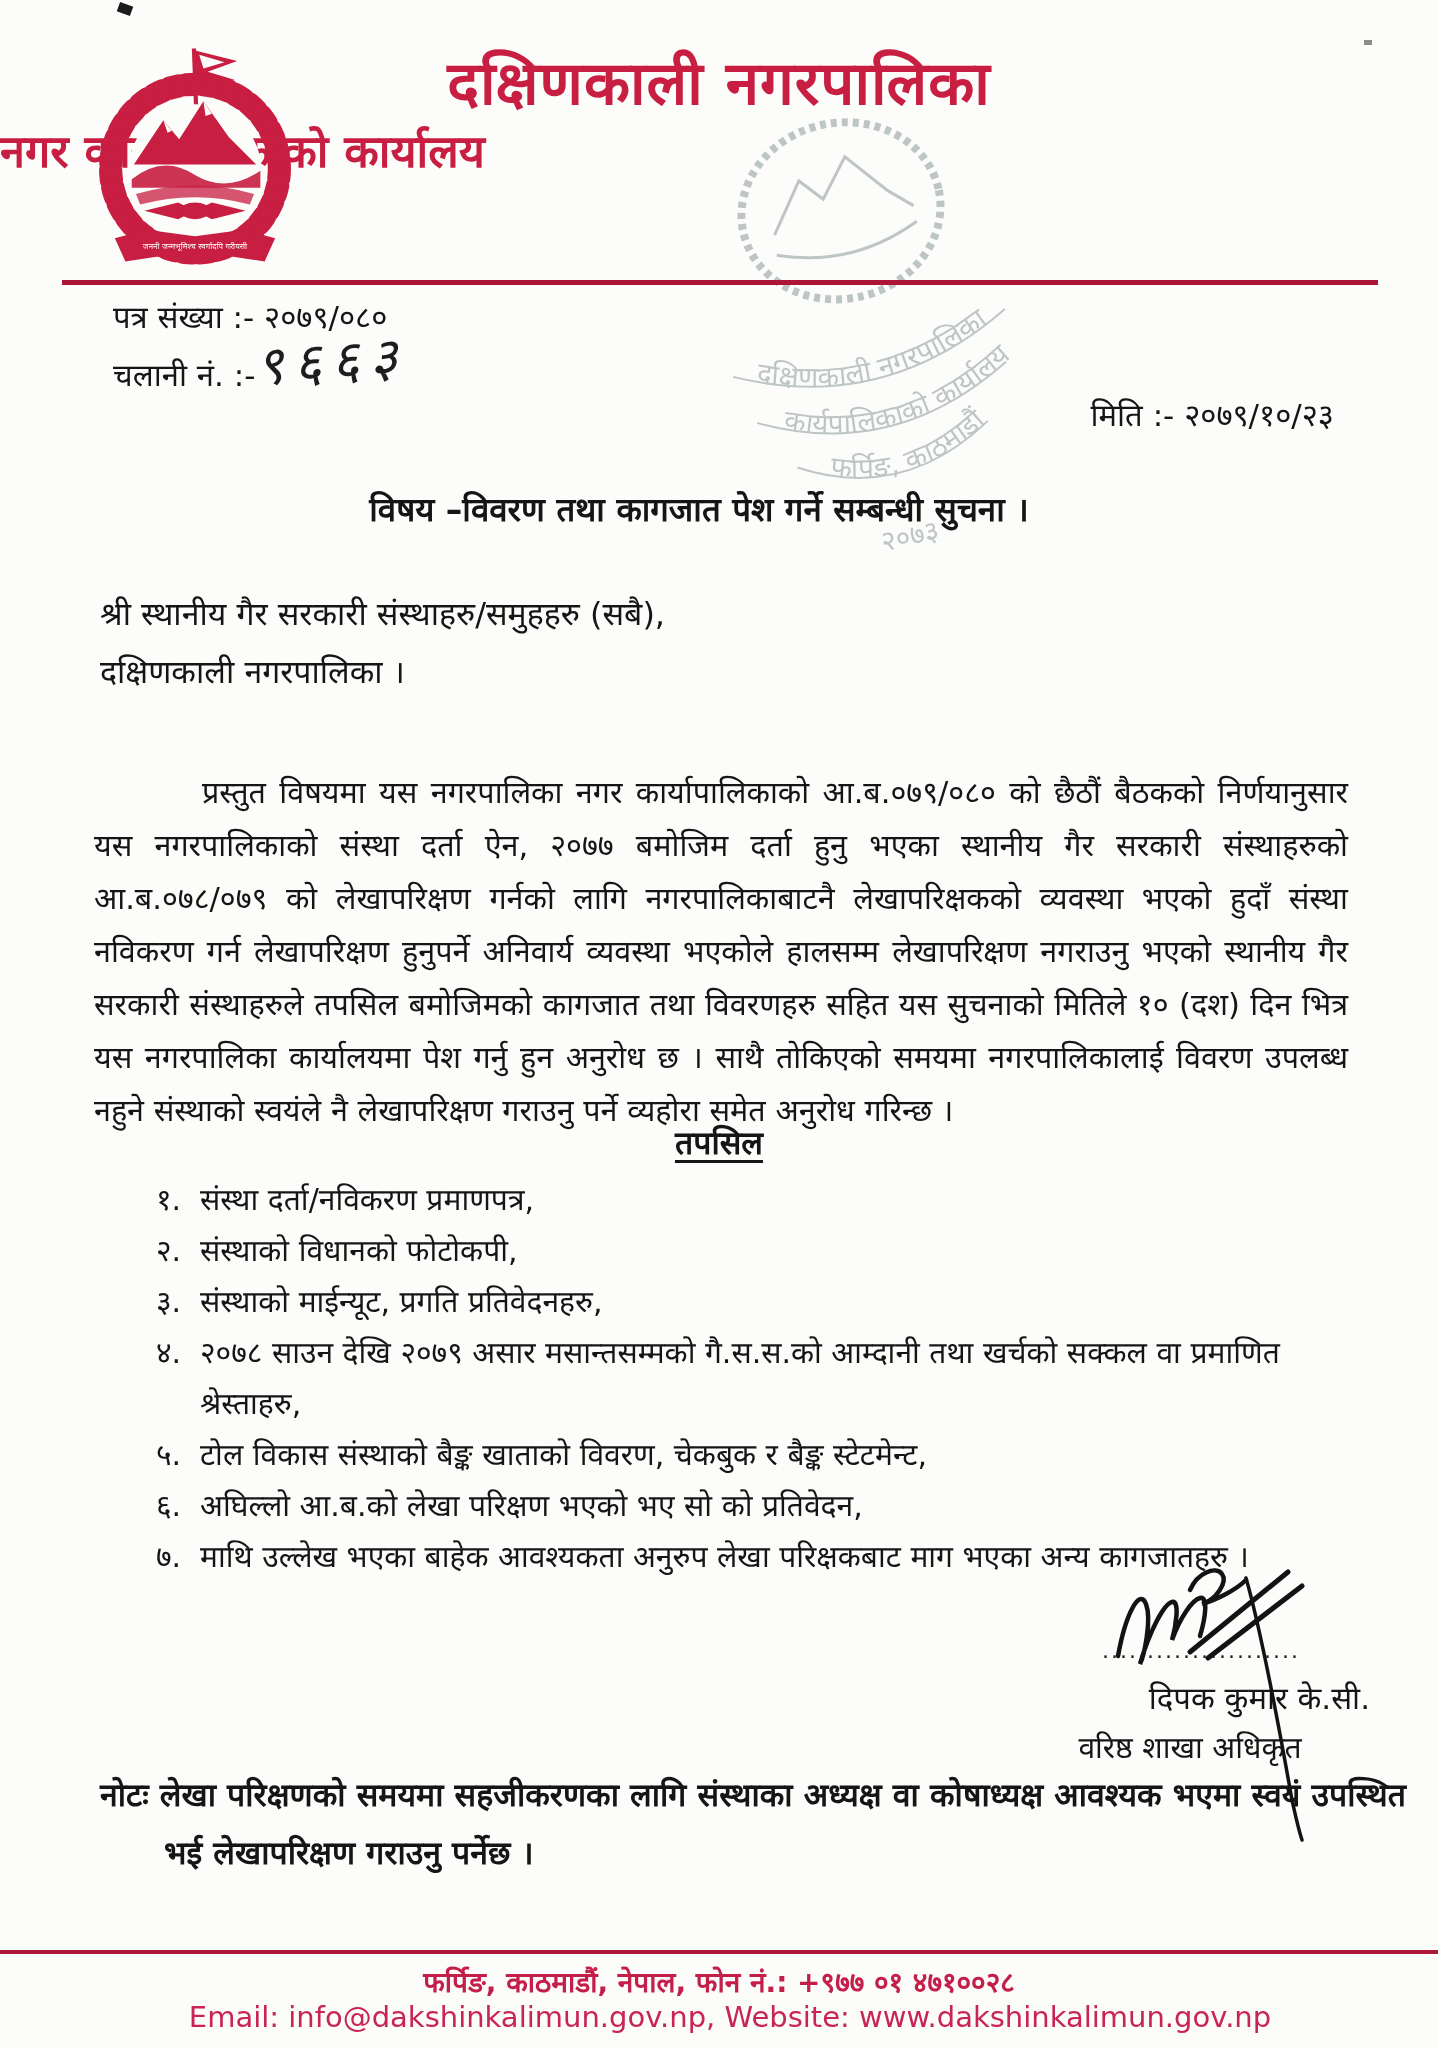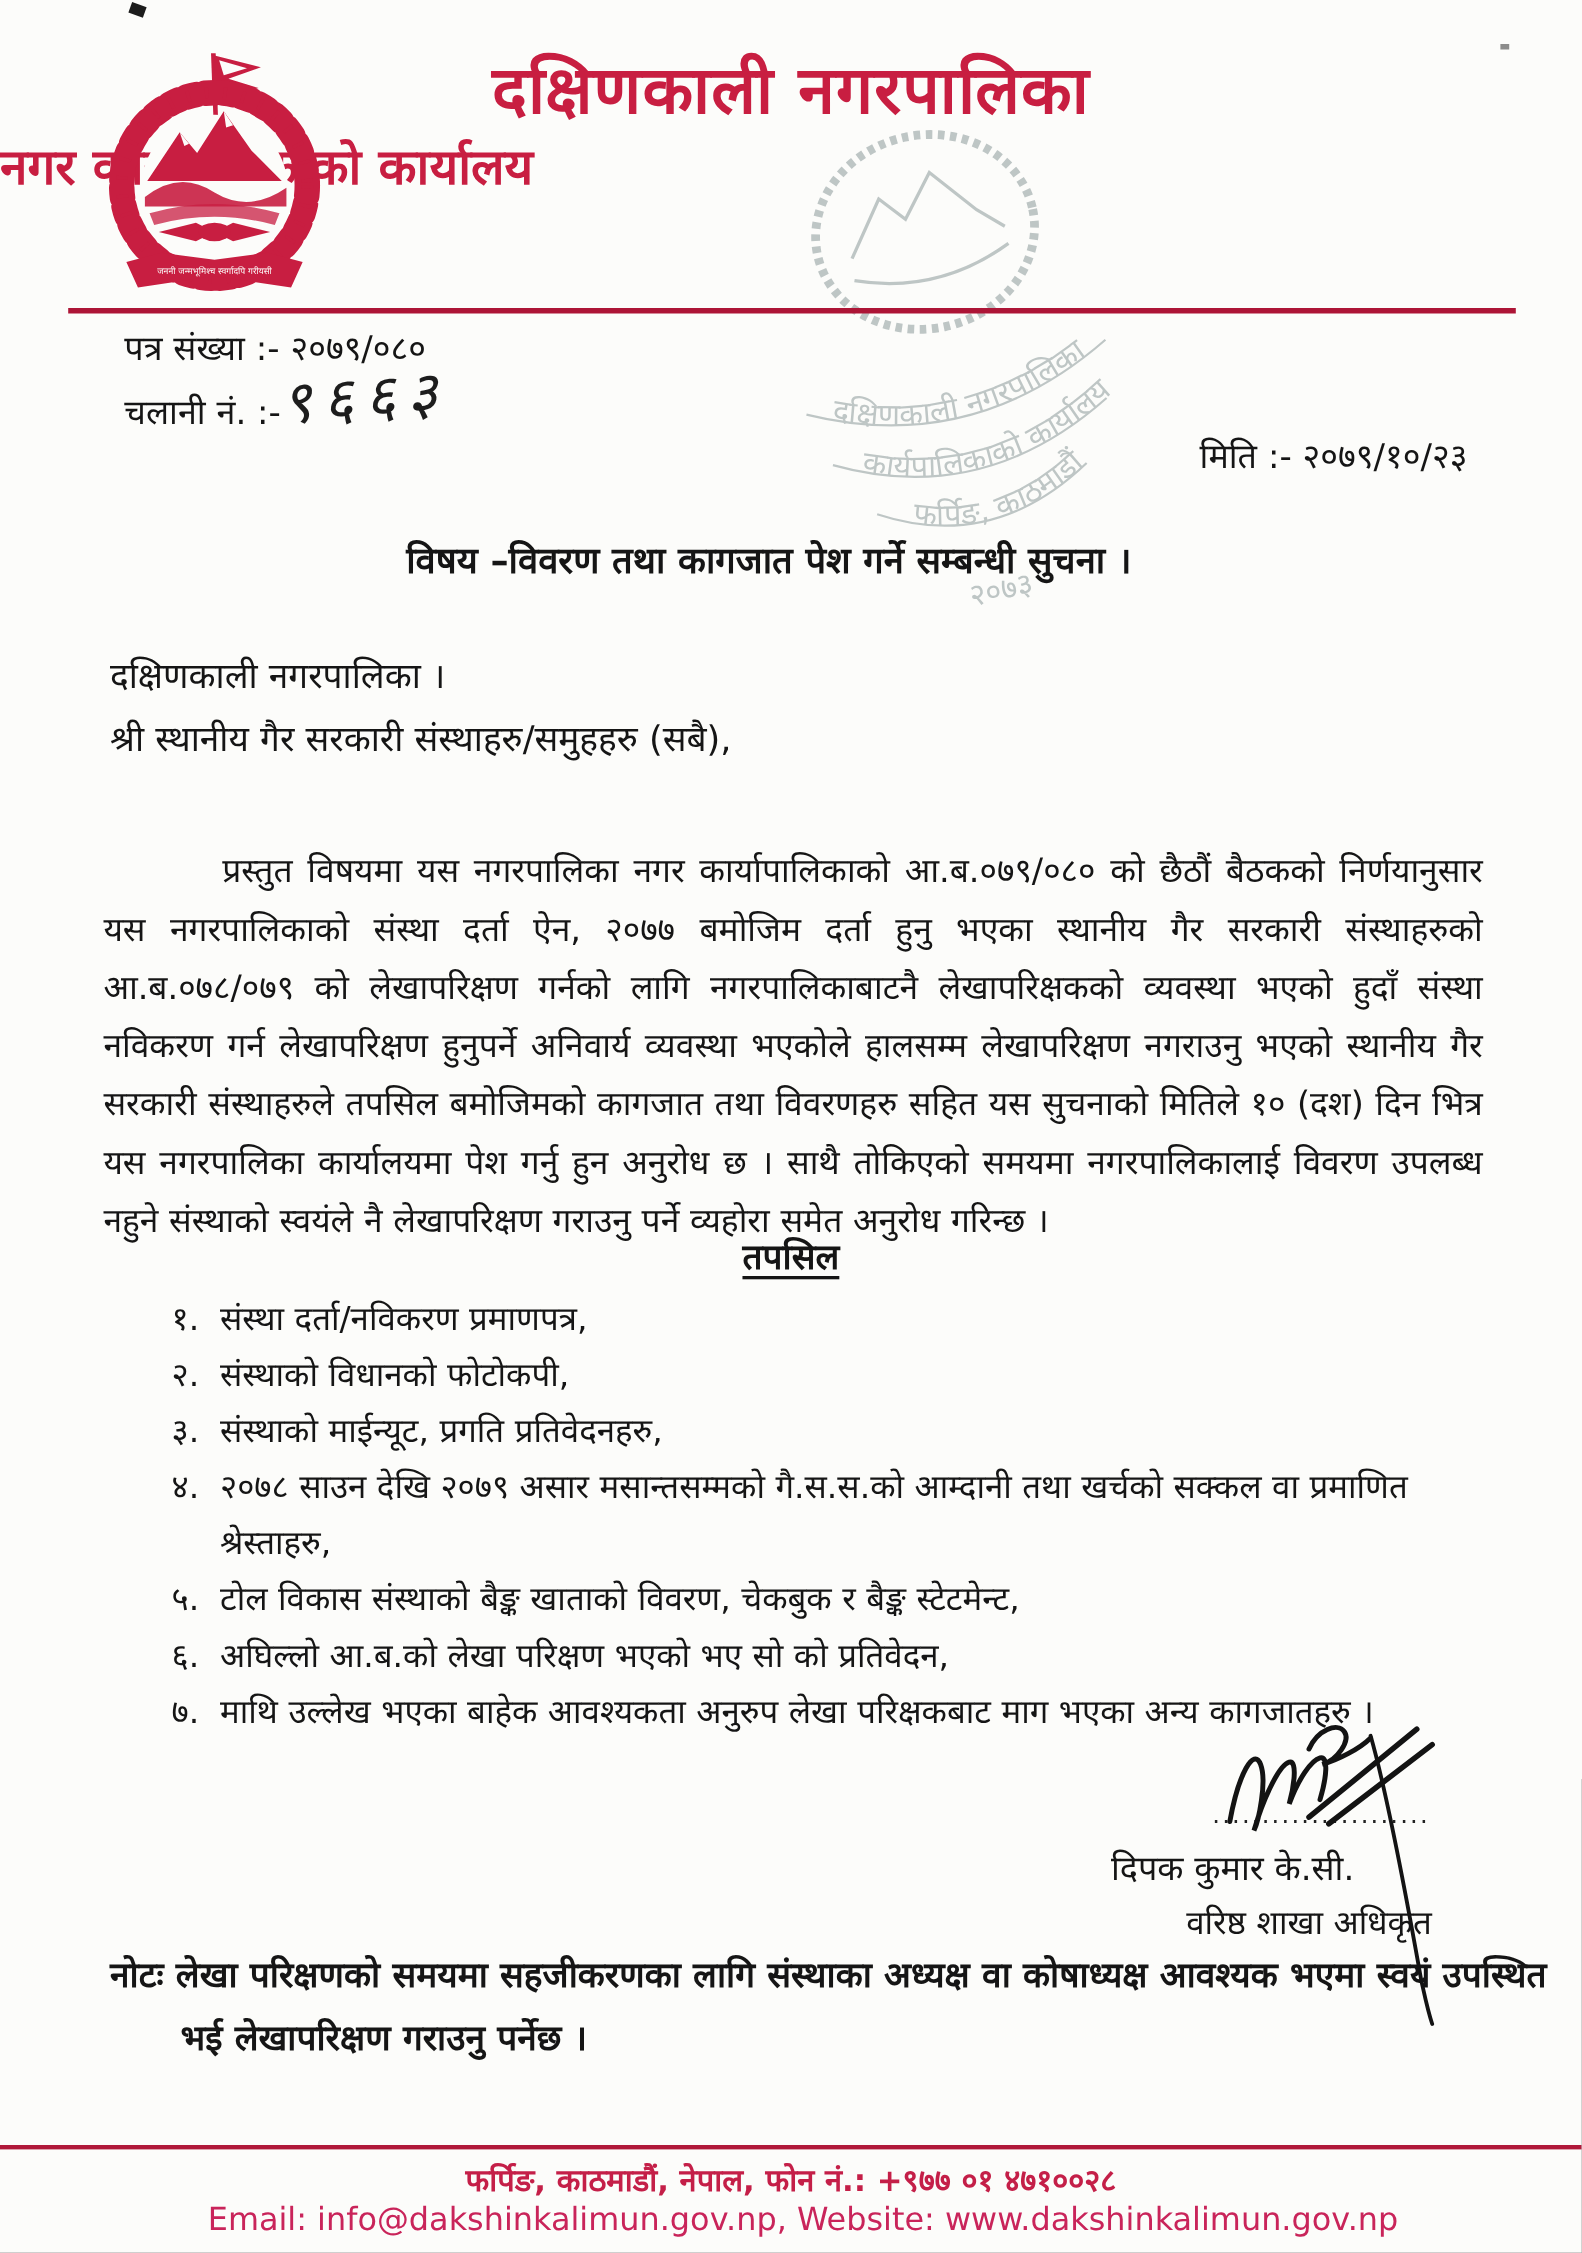--- a/index.html
+++ b/index.html
@@ -39,21 +39,21 @@
   .tapasil span{text-decoration:underline;text-underline-offset:6px;}
   .schedule{position:absolute;left:156px;top:1174px;width:1210px;margin:0;padding:0;
     list-style:none;z-index:2;}
   .schedule li{display:flex;font-size:30px;line-height:51px;margin:0;}
   .schedule .num{flex:0 0 44px;}
   .schedule .itxt{flex:1;}
   
   .sigsvg{position:absolute;left:1040px;top:1560px;width:360px;height:310px;z-index:3;}
   .sig-dots{position:absolute;left:1076px;top:1638px;width:250px;text-align:center;
     font-size:22px;letter-spacing:2px;color:#222;z-index:2;}
-  .sig-name{position:absolute;left:1010px;top:1676px;width:360px;text-align:left;
+  .sig-name{position:absolute;left:1010px;top:1676px;width:360px;text-align:right;
     font-size:31px;font-weight:500;z-index:2;}
   .sig-title{position:absolute;left:1010px;top:1726px;width:360px;text-align:center;
     font-size:30px;font-weight:500;z-index:2;}
   
   .note{position:absolute;left:100px;top:1766px;width:1258px;margin:0;
     font-size:32px;font-weight:700;line-height:58px;padding-left:64px;text-indent:-64px;z-index:2;}
   
   .footer-rule{position:absolute;left:0;right:0;top:1950px;height:4px;background:#b01839;z-index:2;}
   .footer-l1{position:absolute;left:0;right:0;top:1962px;text-align:center;
     font-size:28px;font-weight:700;color:#c41f48;z-index:2;}
@@ -129,22 +129,22 @@
   </div>
   <div class="handwritten">९६६३</div>
   <div class="abs meta m-date">
     <span>मिति :-</span>
     <span>२०७९/१०/२३</span>
   </div>
 
   <div class="subject">विषय –विवरण तथा कागजात पेश गर्ने सम्बन्धी सुचना  ।</div>
 
   <div class="recip">
+    <div>श्री स्थानीय गैर सरकारी संस्थाहरु/समुहहरु (सबै),</div>
     <div>दक्षिणकाली नगरपालिका  ।</div>
-    <div>श्री स्थानीय गैर सरकारी संस्थाहरु/समुहहरु (सबै),</div>
   </div>
 
   <p class="bodytext">प्रस्तुत विषयमा यस नगरपालिका नगर कार्यापालिकाको आ.ब.०७९/०८० को छैठौं बैठकको निर्णयानुसार यस नगरपालिकाको संस्था दर्ता ऐन, २०७७ बमोजिम दर्ता हुनु भएका स्थानीय गैर सरकारी संस्थाहरुको आ.ब.०७८/०७९ को लेखापरिक्षण गर्नको लागि नगरपालिकाबाटनै लेखापरिक्षकको व्यवस्था भएको हुदाँ संस्था नविकरण गर्न लेखापरिक्षण हुनुपर्ने अनिवार्य व्यवस्था भएकोले हालसम्म लेखापरिक्षण नगराउनु भएको स्थानीय गैर सरकारी संस्थाहरुले तपसिल बमोजिमको कागजात तथा विवरणहरु सहित यस सुचनाको मितिले १० (दश) दिन भित्र यस नगरपालिका कार्यालयमा पेश गर्नु हुन अनुरोध छ  ।  साथै तोकिएको समयमा नगरपालिकालाई विवरण उपलब्ध नहुने संस्थाको स्वयंले नै लेखापरिक्षण गराउनु पर्ने व्यहोरा समेत अनुरोध गरिन्छ ।</p>
 
   <div class="tapasil"><span>तपसिल</span></div>
   <ol class="schedule">
     <li>
         <span class="num">१.</span>
         <span class="itxt">संस्था दर्ता/नविकरण प्रमाणपत्र,</span>
       </li>

